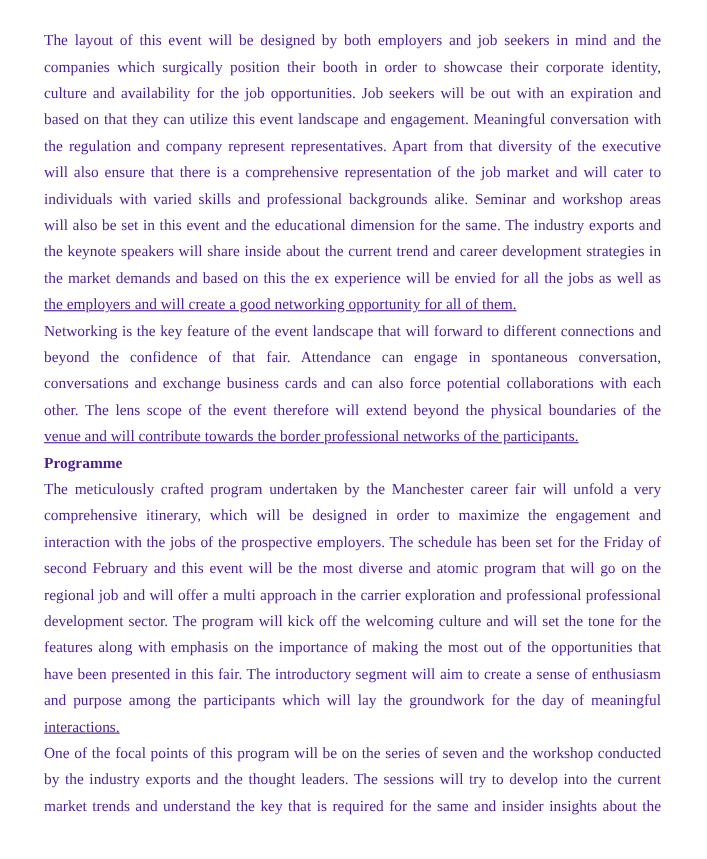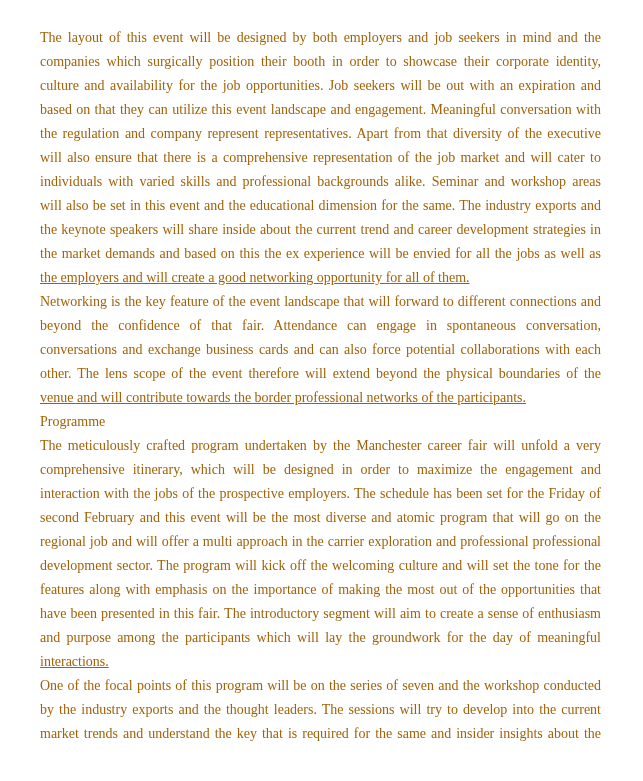--- a/index.html
+++ b/index.html
@@ -37,29 +37,29 @@
     text-align: justify;
     text-align-last: justify; 
     height: 24px;
     overflow: visible;
   }
   .line.no-stretch {
     text-align-last: left;    
     text-decoration: underline;
   }
   .line.heading {
-    font-weight: normal;
+    font-weight: bold;
     text-align-last: left;
   }
 </style>
 </head>
 <body>
 
 <div class="page">
-  <div class="content" id="doc-content" style="color: #a16207;">
+  <div class="content" id="doc-content" style="color: #4c1d95;">
       <div class="paragraph">
         <div class="line">The layout of this event will be designed by both employers and job seekers in mind and the</div>
         <div class="line">companies which surgically position their booth in order to showcase their corporate identity,</div>
         <div class="line">culture and availability for the job opportunities. Job seekers will be out with an expiration and</div>
         <div class="line">based on that they can utilize this event landscape and engagement. Meaningful conversation with</div>
         <div class="line">the regulation and company represent representatives. Apart from that diversity of the executive</div>
         <div class="line">will also ensure that there is a comprehensive representation of the job market and will cater to</div>
         <div class="line">individuals with varied skills and professional backgrounds alike. Seminar and workshop areas</div>
         <div class="line">will also be set in this event and the educational dimension for the same. The industry exports and</div>
         <div class="line">the keynote speakers will share inside about the current trend and career development strategies in</div>

